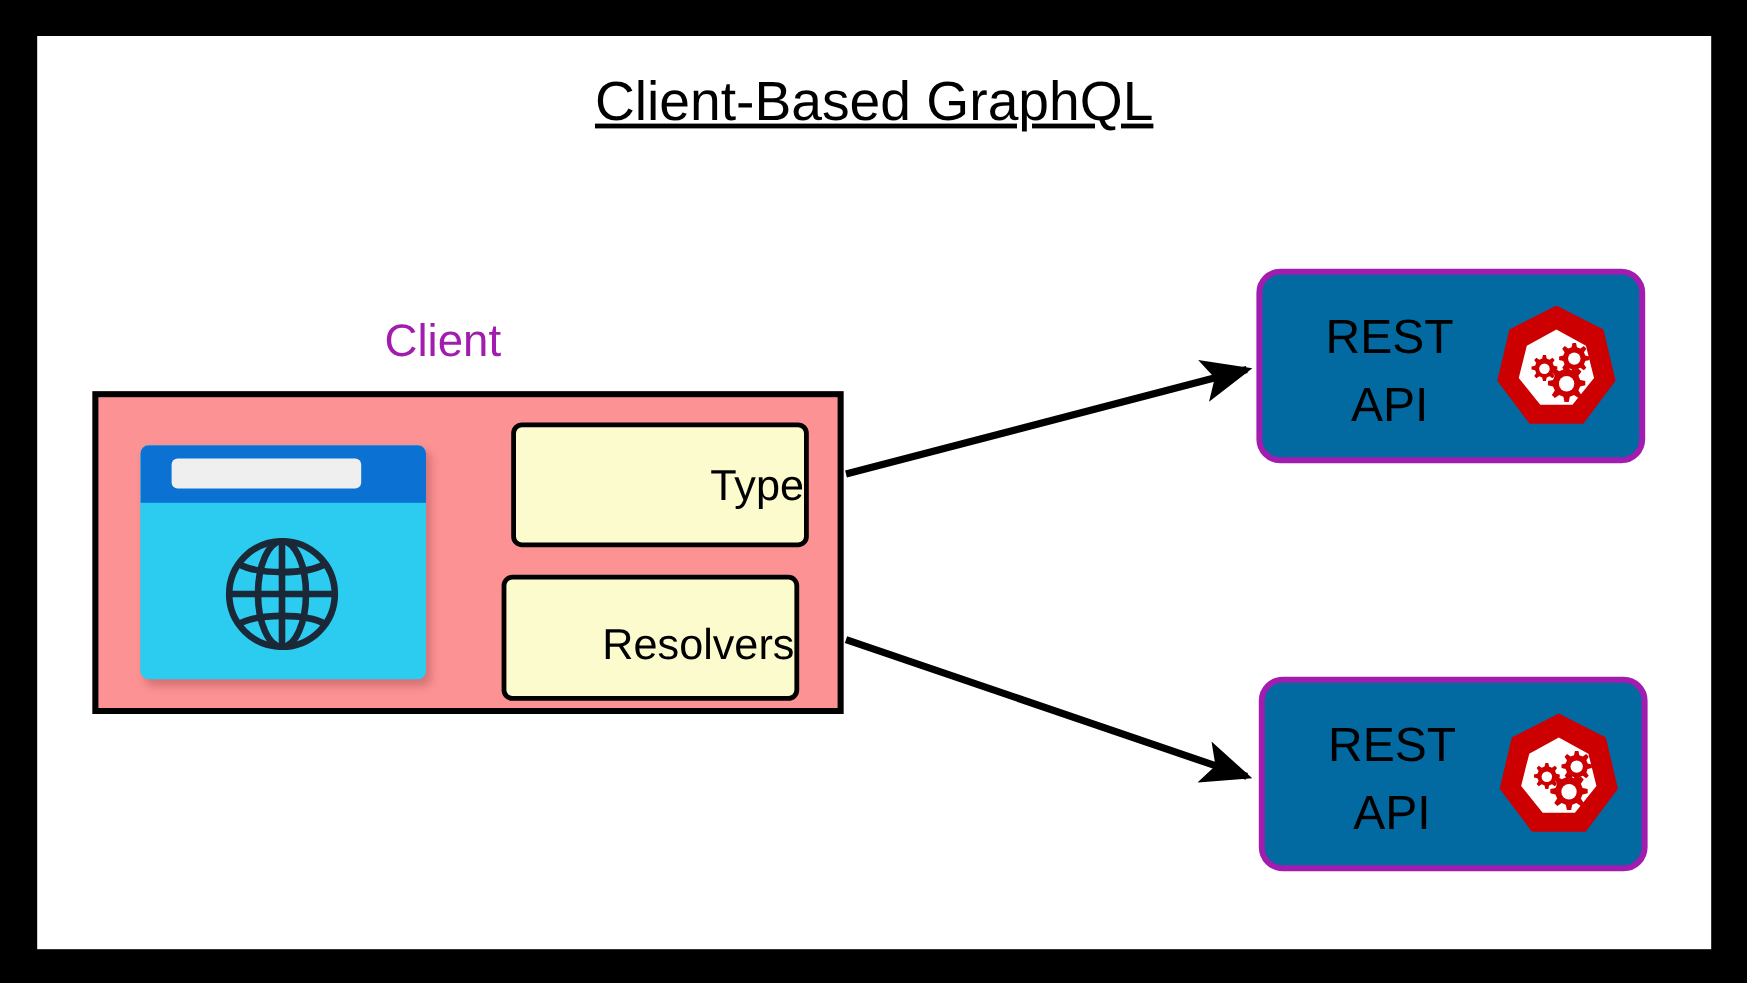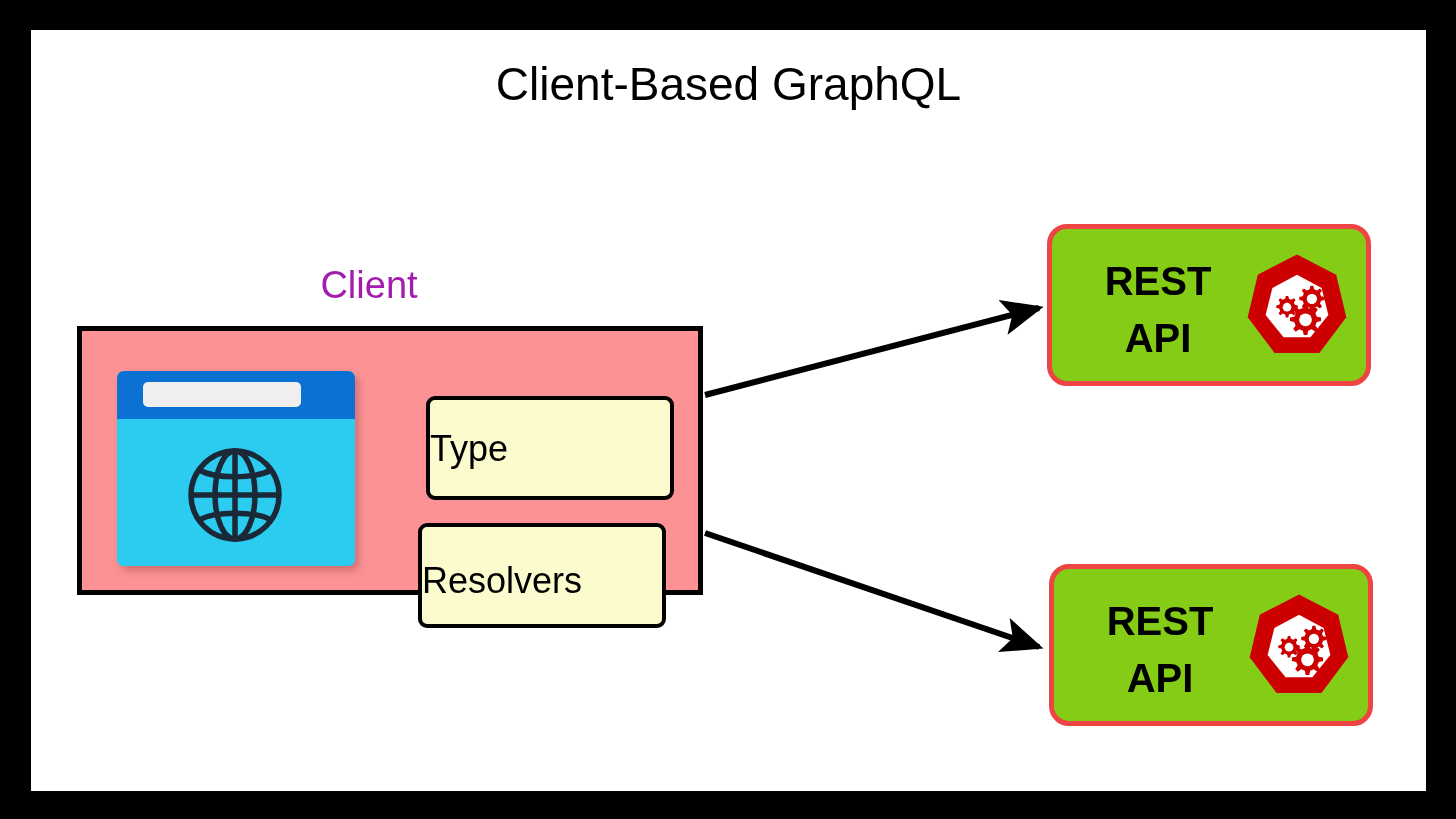--- a/index.html
+++ b/index.html
@@ -36,20 +36,21 @@
   #diagram-title {
     position: absolute;
     left: 0;
     top: 27px;
     width: 1395px;
     text-align: center;
     font-size: 46px;
     color: #000000;
     letter-spacing: 0px;
     white-space: nowrap;
+    text-decoration: underline;
   }
 
   
   #client-label {
     position: absolute;
     left: 248px;
     top: 234px;
     width: 180px;
     text-align: center;
     font-size: 38px;
@@ -115,26 +116,25 @@
 
   
   .yellow-box {
     position: absolute;
     background: #FCFBCE;
     border: 4px solid #000000;
     border-radius: 9px;
     box-sizing: border-box;
     display: flex;
     align-items: center;
-    justify-content: flex-start;
+    justify-content: flex-end;
     text-align: center;
     font-size: 36px;
     line-height: 47px;
     color: #000000;
-    margin-top: 44px;
   }
   #type-definitions-box {
     left: 344px;
     top: 21px;
     width: 248px;
     height: 104px;
   }
   #resolvers-box {
     left: 336px;
     top: 148px;
@@ -142,25 +142,24 @@
     height: 105px;
     align-items: flex-end;
     padding-bottom: 20px;
   }
 
   
   .rest-box {
     position: absolute;
     width: 324px;
     height: 162px;
-    background: #84cc16;
-    border: 5px solid #ef4444;
+    background: #0369a1;
+    border: 5px solid #a21caf;
     border-radius: 20px;
     box-sizing: border-box;
-    font-weight: bold;
   }
   #rest-box-1 { left: 1016px; top: 194px; }
   #rest-box-2 { left: 1018px; top: 534px; }
 
   .rest-label {
     position: absolute;
     left: 26px;
     top: 24px;
     width: 160px;
     text-align: center;

